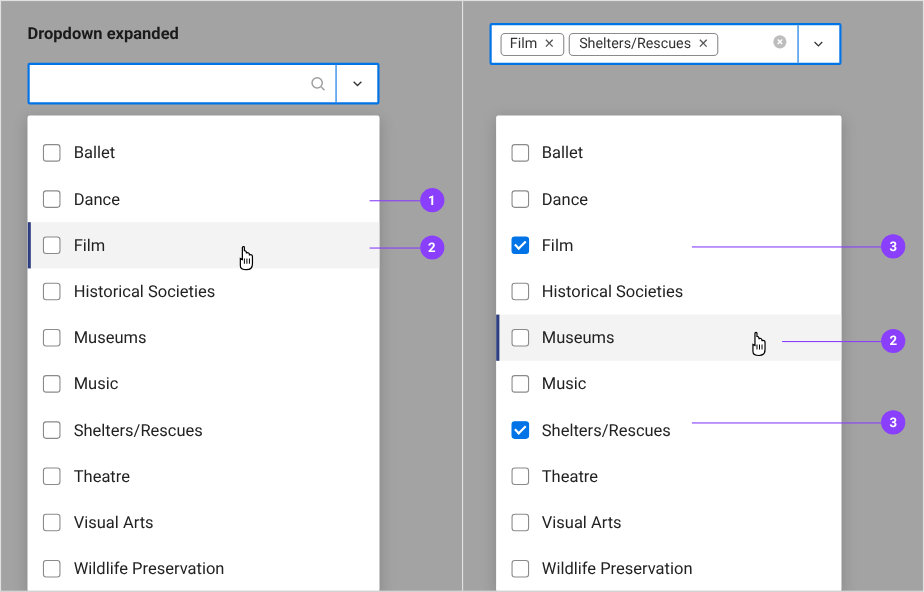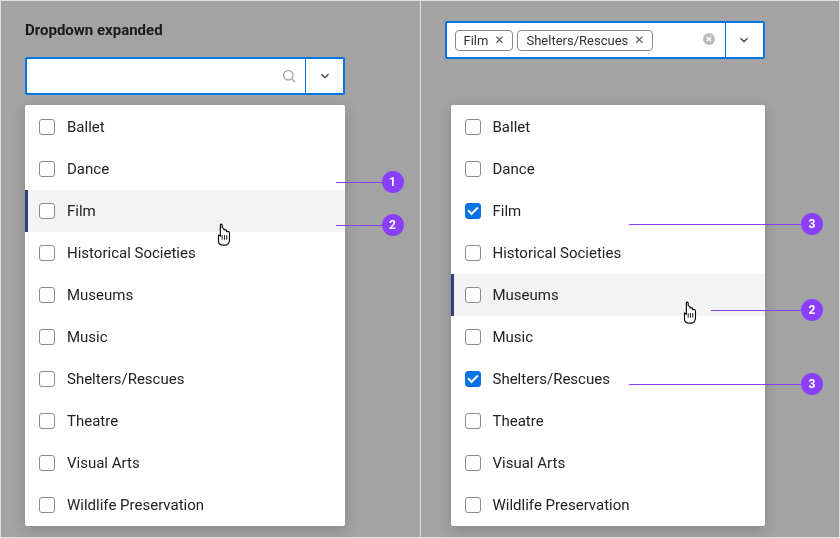--- a/index.html
+++ b/index.html
@@ -70,21 +70,21 @@
     color:#888;
   }
   .menu {
     position: absolute;
     top: 104px;
     left: 24px;
     width: 320px;
     background: #fff;
     border-radius: 2px;
     box-shadow: 0 4px 14px rgba(0,0,0,0.18);
-    padding-top: 1px;
+    padding-top: 13px;
     overflow: hidden;
   }
   .panel-right .menu {
     left: 30px;
     width: 314px;
   }
   .opt {
     display: flex;
     align-items: center;
     height: 42px;

